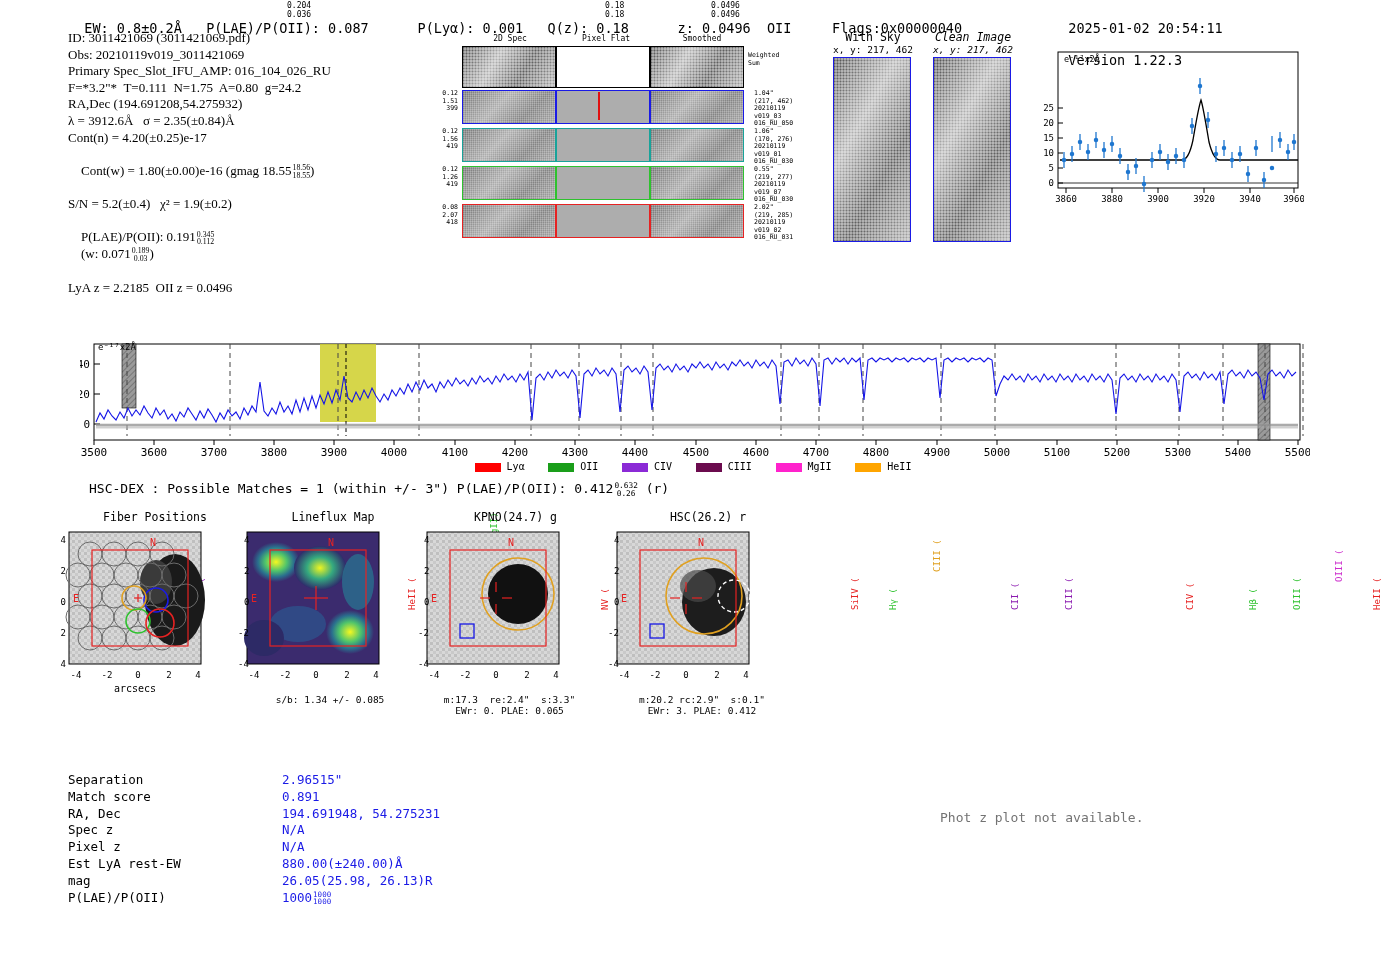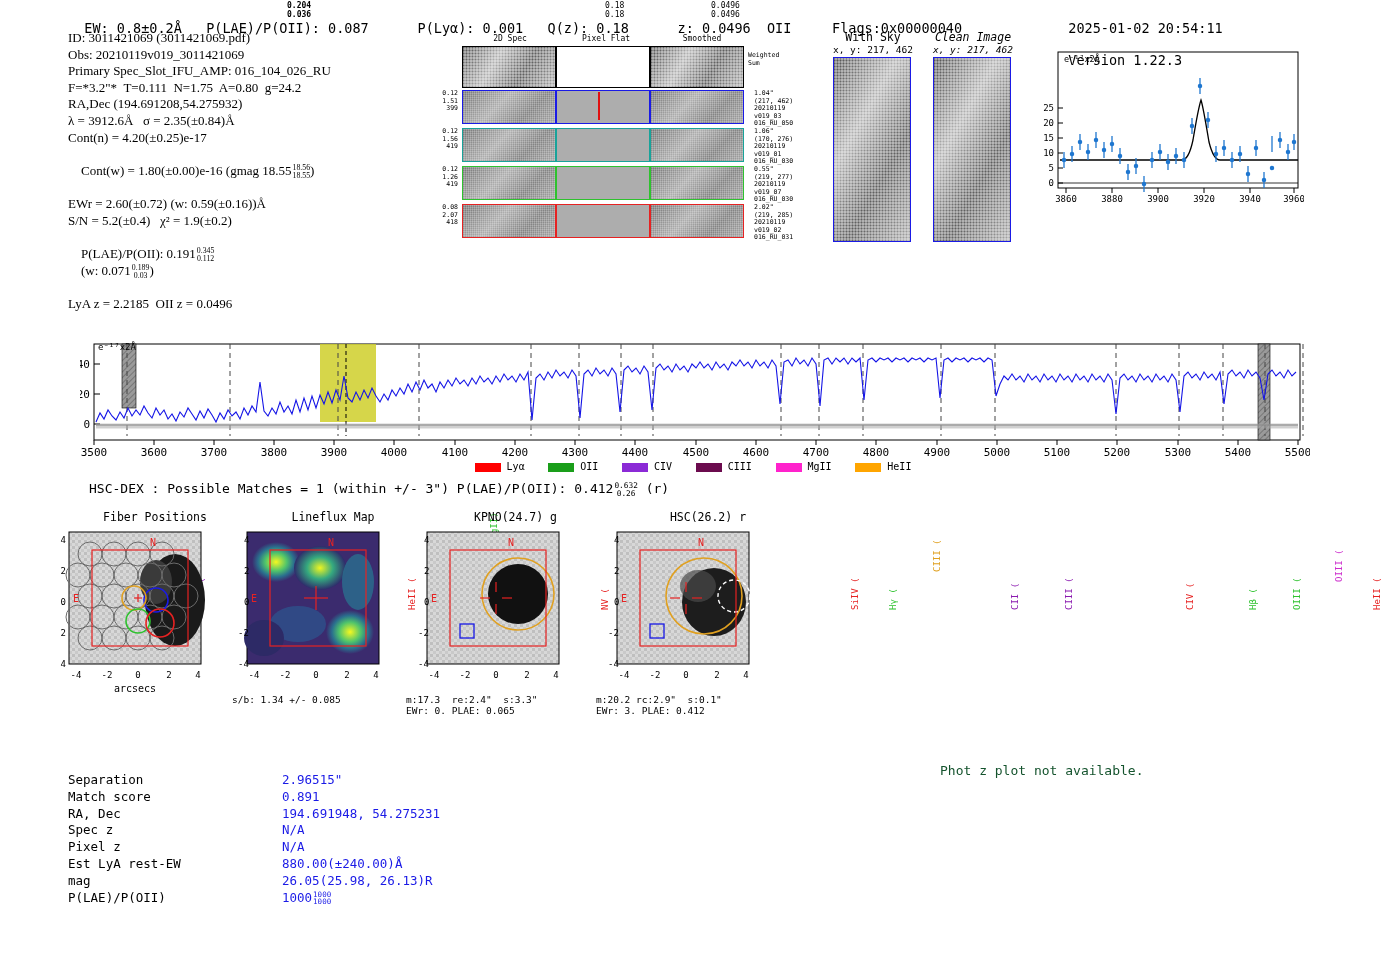--- a/index.html
+++ b/index.html
@@ -29,37 +29,37 @@
      background-blend-mode:overlay,overlay,normal;}
   .flat{background:#adadad;}
   .lbl-small{font-size:6.5px;line-height:7.6px;white-space:pre;}
   
   .vlab{position:absolute;transform-origin:left bottom;transform:rotate(-90deg);font-size:9px;white-space:nowrap;}
   
   .legend-box{width:26px;height:9px;display:inline-block;vertical-align:middle;}
   .legend-item{font-size:10px;display:inline-block;margin-right:14px;}
   
   .imgtitle{font-size:11.5px;text-align:center;}
-  .caption{font-size:9.5px;white-space:pre;}
+  .caption{font-size:9.5px;text-align:center;white-space:pre;}
   
   #matchtable{left:68px;top:772px;font-size:12.5px;line-height:16.8px;}
   #matchtable .k{display:inline-block;width:214px;white-space:pre;}
   #matchtable .v{color:#1a1ae6;white-space:pre;}
-  #photoznote{left:940px;top:763px;font-size:13px;color:#14532d;}
+  #photoznote{left:940px;top:810px;font-size:13px;color:#737373;}
   #hscdex{left:68px;top:481px;font-size:13px;margin-left:21px;}
   svg{display:block;}
 </style>
 </head>
 <body>
 
 <div class="abs mono nowrap" id="topline">
   <span>EW: 0.8±0.2Å   P(LAE)/P(OII): 0.087      P(Lyα): 0.001   Q(z): 0.18      z: 0.0496  OII     Flags:0x00000040</span>
 </div>
 
-<div class="abs mono" style="left:287px;top:2px;font-size:8px;line-height:8.5px;text-align:right;font-weight:bold;">
+<div class="abs mono" style="left:287px;top:2px;font-size:8px;line-height:8.5px;text-align:right;">
   <div>0.204</div>
   <div>0.036</div>
 </div>
 <div class="abs mono" style="left:605px;top:2px;font-size:8px;line-height:8.5px;">
   <div>0.18</div>
   <div>0.18</div>
 </div>
 <div class="abs mono" style="left:711px;top:2px;font-size:8px;line-height:8.5px;">
   <div>0.0496</div>
   <div>0.0496</div>
@@ -74,21 +74,20 @@
   <div>ID: 3011421069 (3011421069.pdf)</div>
   <div>Obs: 20210119v019_3011421069</div>
   <div>Primary Spec_Slot_IFU_AMP: 016_104_026_RU</div>
   <div>F=*3.2"*  T=0.111  N=1.75  A=0.80  g=24.2</div>
   <div>RA,Dec (194.691208,54.275932)</div>
   <div>λ = 3912.6Å   σ = 2.35(±0.84)Å</div>
   <div>Cont(n) = 4.20(±0.25)e-17</div>
   <div>
     <span>Cont(w) = 1.80(±0.00)e-16 (gmag 18.55</span><span class="frac"><span>18.56</span><span>18.55</span></span><span>)</span>
   </div>
-  <div>EWr = 2.60(±0.72) (w: 0.59(±0.16))Å</div>
   <div>S/N = 5.2(±0.4)   χ² = 1.9(±0.2)</div>
   <div>
     <span>P(LAE)/P(OII): 0.191</span><span class="frac"><span>0.345</span><span>0.112</span></span>
     <span>(w: 0.071</span><span class="frac"><span>0.189</span><span>0.03</span></span><span>)</span>
   </div>
   <div>LyA z = 2.2185  OII z = 0.0496</div>
 </div>
 
 <div class="abs" style="left:462px;top:34px;width:290px;height:12px;">
   <div class="abs panelcap" style="left:0px;top:0;width:96px;">2D Spec</div>

